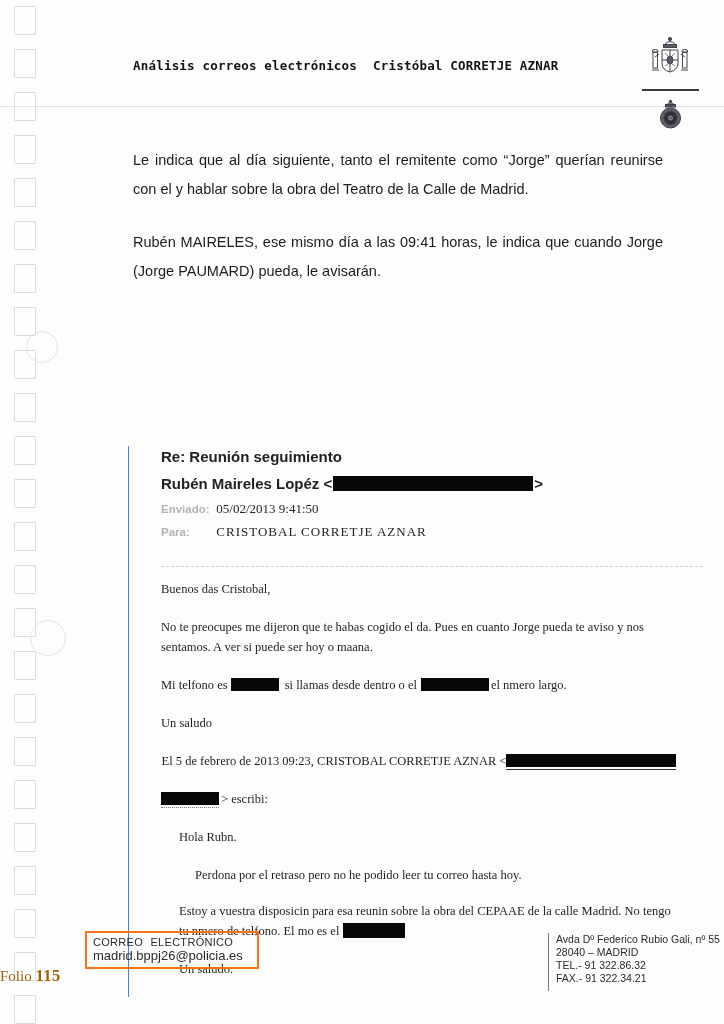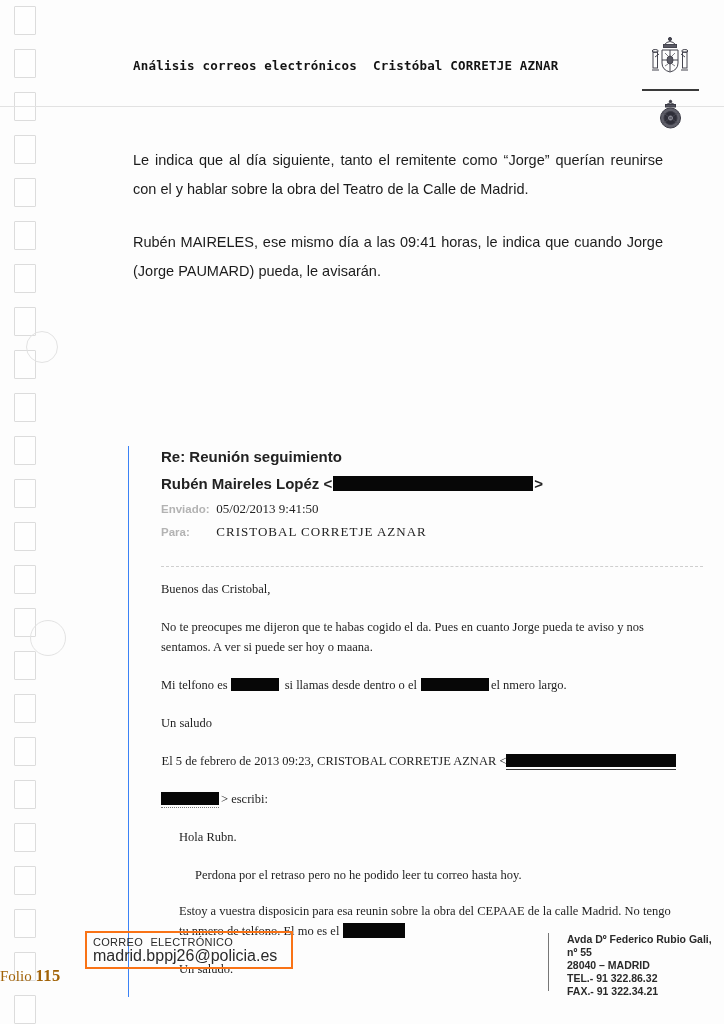--- a/index.html
+++ b/index.html
@@ -68,25 +68,25 @@
   .u-wrap   { display:inline-block; border-bottom:1px solid #333; padding-bottom:2px; line-height:0; }
   .u-dotted { display:inline-block; border-bottom:1px dotted #777; padding-bottom:2px; line-height:0; margin-right:2px; }
 
   
   .footer-box {
     position:absolute; left:85px; top:931px;
     border:2px solid #f97316; padding:3px 14px 5px 6px;
     font-size:11px; line-height:13px; color:#2a2a2a;
   }
   .footer-box .l1 { word-spacing:4px; letter-spacing:0.3px; }
-  .footer-box .l2 { font-size:16px; }
+  .footer-box .l2 { font-size:13px; }
   .footer-address {
     position:absolute; left:548px; top:933px; height:58px;
-    border-left:1px solid #777; padding-left:18px;
-    font-size:10.5px; line-height:13px; color:#2a2a2a;font-weight:bold;
+    border-left:1px solid #777; padding-left:7px;
+    font-size:10.5px; line-height:13px; color:#2a2a2a;
   }
   .folio {
     position:absolute; left:0; right:0; top:966px; text-align:left;
     font-family:"Liberation Serif", serif; font-size:15px; color:#a16207;
   }
   .folio b { font-size:16.5px; letter-spacing:0.5px; }
 </style>
 </head>
 <body>
 

